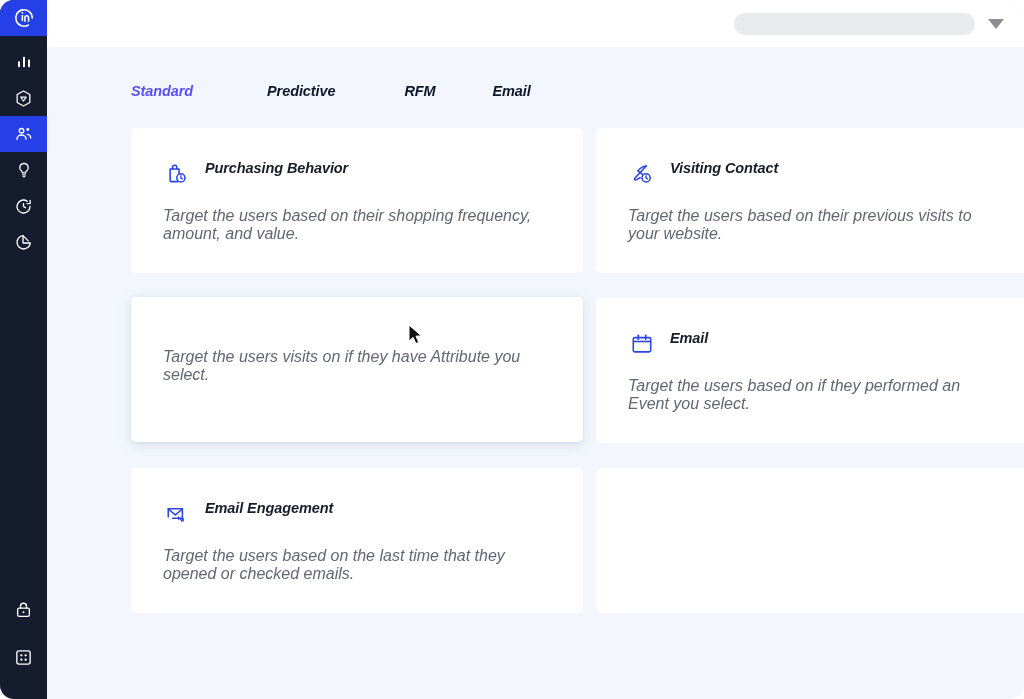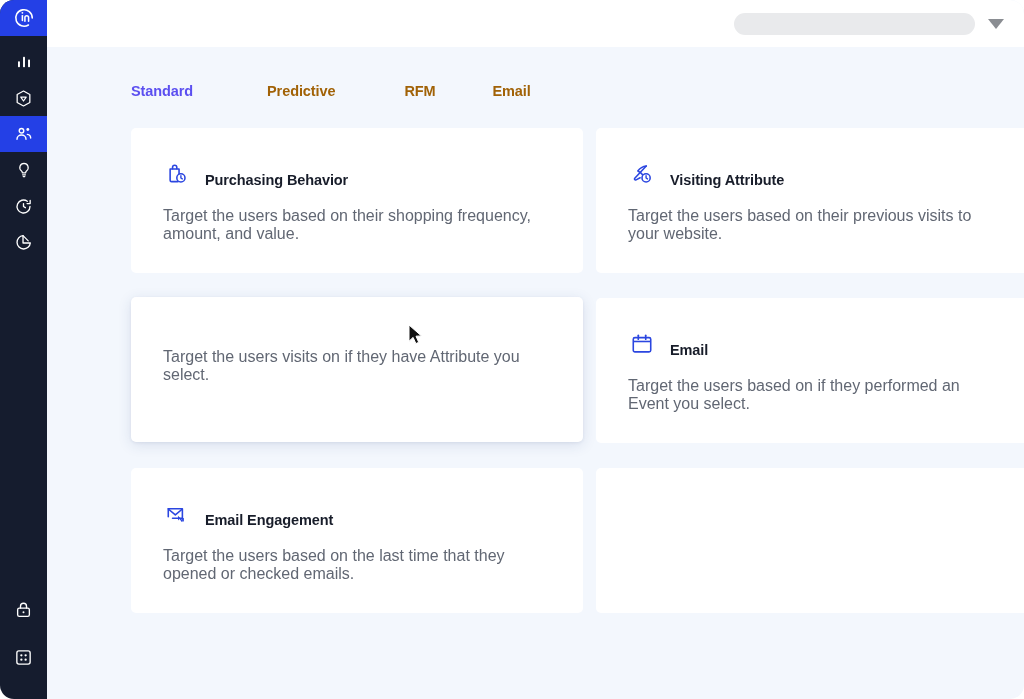--- a/index.html
+++ b/index.html
@@ -11,20 +11,21 @@
     background: #ffffff;
     font-family: "Liberation Sans", sans-serif;
   }
 
   #app {
     position: relative;
     width: 1024px;
     height: 699px;
     background: #ffffff;
     overflow: hidden;
+    font-style: italic;
   }
 
   
   #sidebar {
     position: absolute;
     left: 0; top: 0;
     width: 47px;
     height: 699px;
     background: #151c2e;
     border-top-left-radius: 14px;
@@ -106,21 +107,21 @@
   
   #tabs {
     display: flex;
     align-items: center;
     padding: 36px 0 0 84px;
     gap: 0;
   }
   .tab {
     font-size: 14.5px;
     font-weight: 700;
-    color: #a16207;
+    color: #0f172a;
     letter-spacing: -0.1px;
     cursor: pointer;
     white-space: nowrap;
   }
   .tab.active { color: #5b4ff0; }
   .tab-sp1 { width: 74px; }
   .tab-sp2 { width: 69px; }
   .tab-sp3 { width: 57px; }
 
   
@@ -140,21 +141,21 @@
     padding: 32px 32px 30px 32px;
     min-height: 128px;
   }
   .card.raised {
     box-shadow: 0 3px 14px rgba(40, 60, 120, 0.13), 0 1px 3px rgba(40,60,120,0.07);
     transform: translateY(-1px);
   }
 
   .card-head {
     display: flex;
-    align-items: flex-end;
+    align-items: flex-start;
     gap: 14px;
     height: 28px;
   }
   .card-icon {
     width: 28px;
     height: 28px;
     display: flex;
     align-items: center;
     justify-content: center;
     flex: 0 0 28px;
@@ -307,21 +308,21 @@
       <div class="card">
         <div class="card-head">
           <span class="card-icon">
             <svg width="26" height="26" viewBox="0 0 28 28" fill="none">
               <path d="M18.6 5.4 6.2 18.5c-.9.95.2 2.4 1.4 1.8l4.4-2.2" stroke="#2b46e0" stroke-width="1.7" stroke-linecap="round" stroke-linejoin="round"></path>
               <path d="M18.6 5.4c-4 .5-7 2.5-9.1 5.3 2.2 1 3.8 2.2 4.9 3.8" stroke="#2b46e0" stroke-width="1.7" stroke-linecap="round" stroke-linejoin="round"></path>
               <circle cx="18.4" cy="18.2" r="4.4" fill="#ffffff" stroke="#2b46e0" stroke-width="1.7"></circle>
               <path d="M18.4 15.9v2.4l1.5 1" stroke="#2b46e0" stroke-width="1.5" stroke-linecap="round" stroke-linejoin="round"></path>
             </svg>
           </span>
-          <span class="card-title">Visiting Attribute</span>
+          <span class="card-title">Visiting Contact</span>
         </div>
         <div class="card-desc">Target the users based on their previous visits to your website.</div>
       </div>
 
       <div class="card raised">
         <div class="card-desc">Target the users visits on if they have Attribute you select.</div>
       </div>
 
       <div class="card">
         <div class="card-head">

